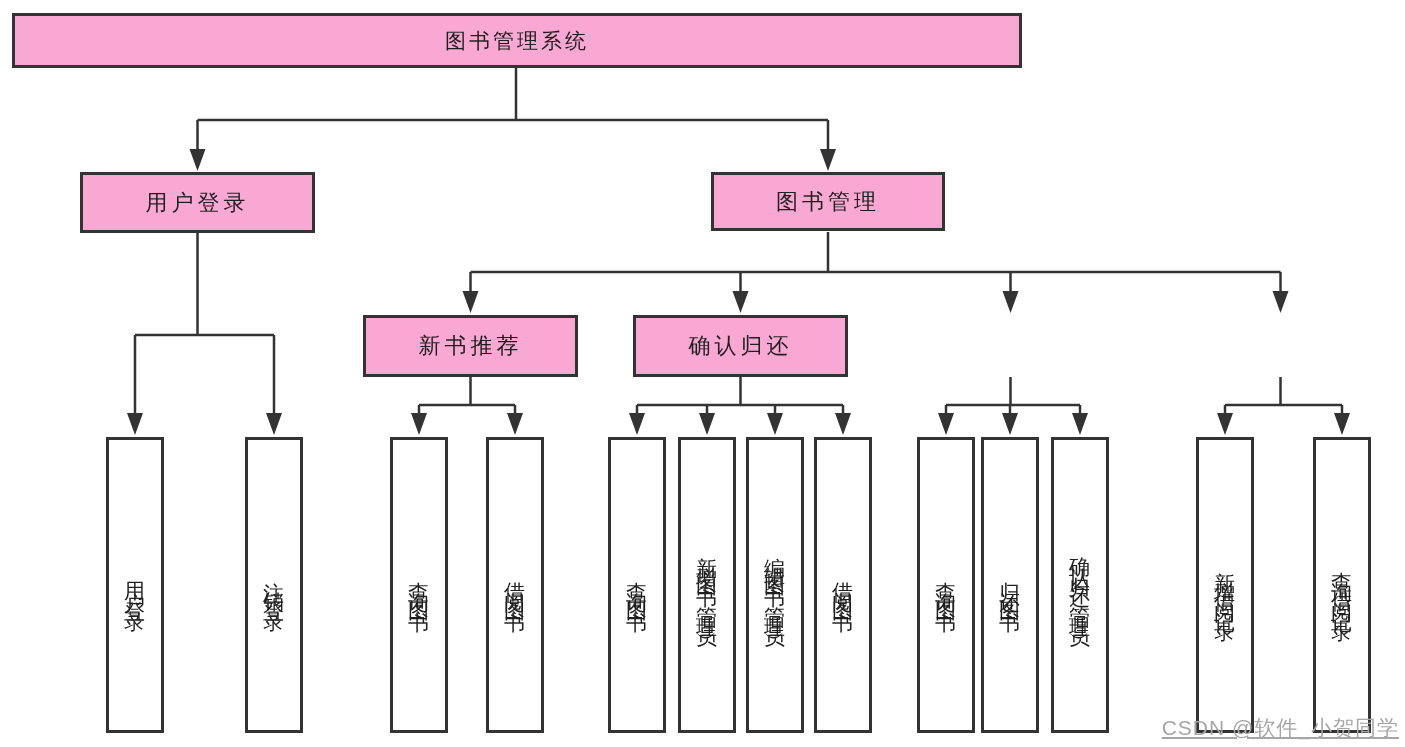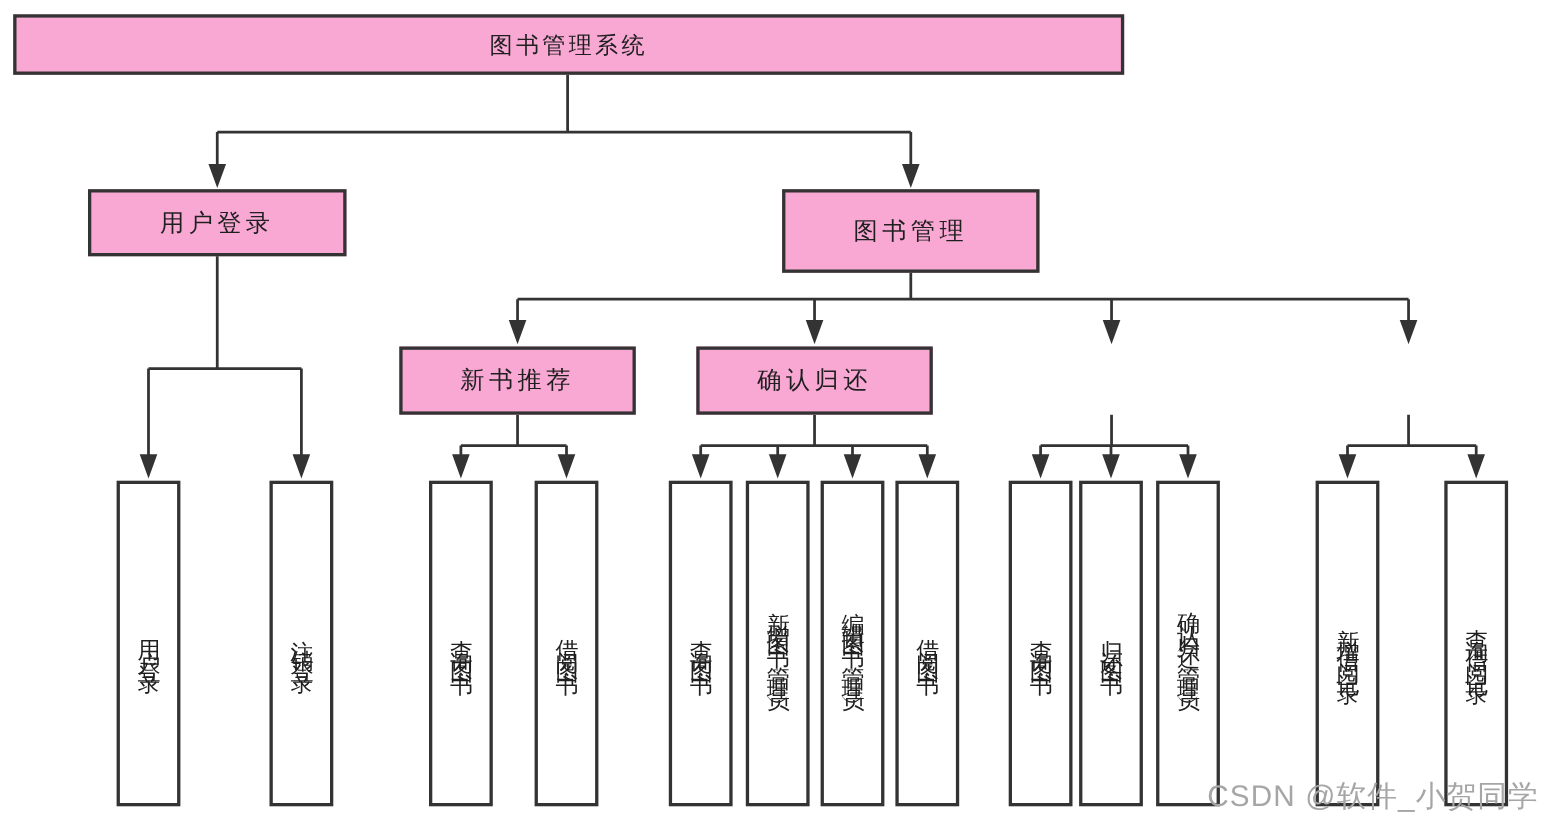--- a/index.html
+++ b/index.html
@@ -15,21 +15,21 @@
 
   .hbox {
     position:absolute; box-sizing:border-box;
     border:3px solid var(--line,#333333); background:#f9a8d4;
     display:flex; align-items:center; justify-content:center;
     font-size:22px; letter-spacing:4px; color:var(--text,#1f1f1f);
     white-space:nowrap;
   }
   .root   { left:12px;  top:13px;  width:1010px; height:55px; font-size:21px; letter-spacing:3px; }
   .n-user { left:80px;  top:172px; width:235px;  height:61px; }
-  .n-books{ left:711px; top:172px; width:234px;  height:76px; }
+  .n-books{ left:711px; top:172px; width:234px;  height:59px; }
   .sec    { top:315px; width:215px; height:62px; }
   .sec0 { left:363px; } .sec1 { left:633px; } .sec2 { left:903px; } .sec3 { left:1173px; }
 
   .leaf {
     position:absolute; top:437px; width:58px; height:296px; box-sizing:border-box;
     border:3px solid var(--line,#333333); background:#ffffff;
     display:flex; align-items:center; justify-content:center;
   }
   .leaf .vtext {
     writing-mode:vertical-rl; text-orientation:mixed;
@@ -37,22 +37,23 @@
     color:var(--text,#1f1f1f); white-space:nowrap;
   }
   .lf-u0 { left:106px; }  .lf-u1 { left:245px; }
   .lf-n0 { left:390px; }  .lf-n1 { left:486px; }
   .lf-b0 { left:608px; }  .lf-b1 { left:678px; }  .lf-b2 { left:746px; }  .lf-b3 { left:814px; }
   .lf-c0 { left:917px; }  .lf-c1 { left:981px; }  .lf-c2 { left:1051px; }
   .lf-r0 { left:1196px; } .lf-r1 { left:1313px; }
 
   .watermark {
     position:absolute; right:6px; bottom:5px;
-    font-size:27px; letter-spacing:1px;
+    font-size:21px; letter-spacing:1px;
     color:var(--watermark,#a6a6a6);
+    text-decoration:underline;
   }
 </style>
 </head>
 <body>
 
 <div class="stage">
 
   <svg class="connectors" viewBox="0 0 1405 747" xmlns="http://www.w3.org/2000/svg" aria-hidden="true">
     <path class="lines" d="
       M516 68 V120

